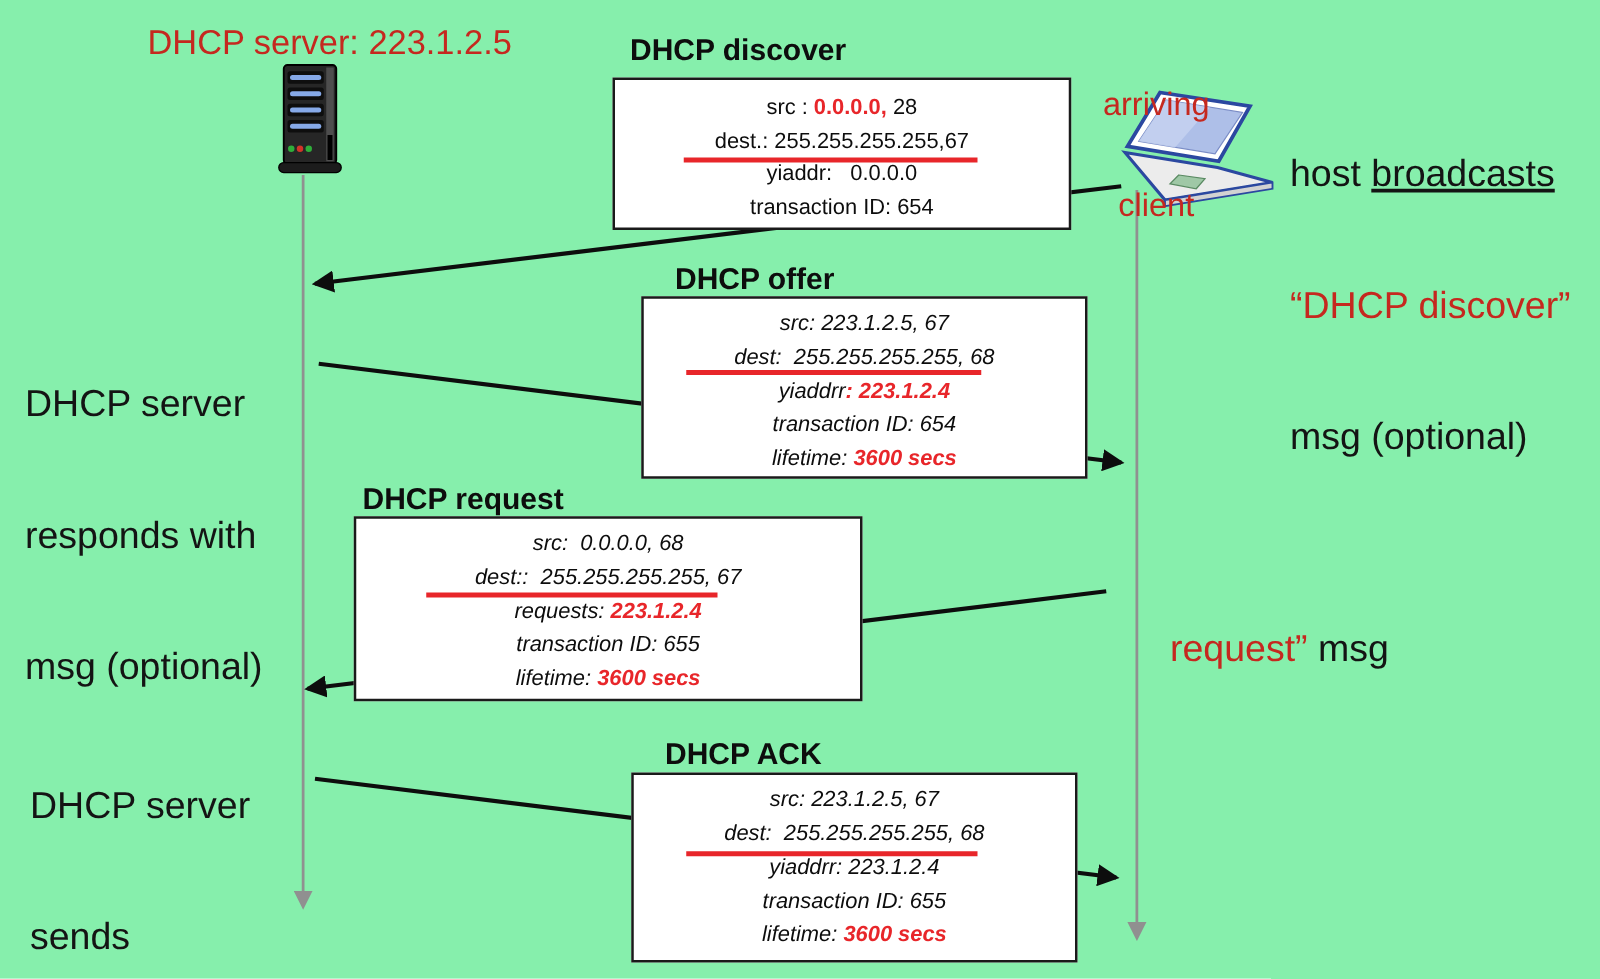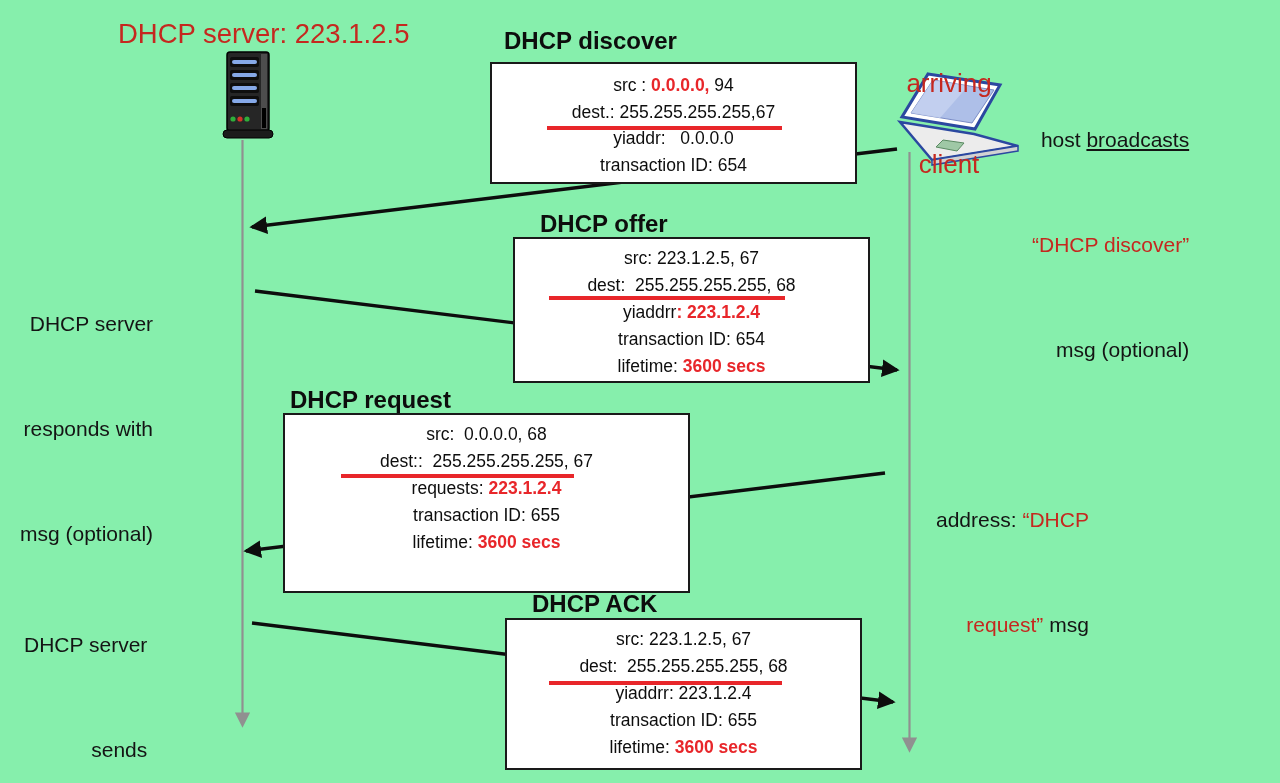--- a/index.html
+++ b/index.html
@@ -10,27 +10,27 @@
   .layer-arrows{position:absolute;left:0;top:0;z-index:1;}
   .lifeline{stroke:var(--line-gray,#909090);stroke-width:2.2;}
   .msgline{stroke:#0d0d0d;stroke-width:3.4;}
 
   .msg-box{
     position:absolute;background:#ffffff;border:2px solid #1a1a1a;
     text-align:center;font-size:17.5px;color:#0d0d0d;z-index:2;box-sizing:border-box;
   }
   .msg-box .ln{white-space:pre;}
   .b1 .ln{line-height:26.5px;} .b1{padding-top:8px;}
-  .b5 .ln{line-height:27px;}  .b5{padding-top:6px;}
+  .b5 .ln{line-height:27px;}  .b5{padding-top:6px;font-style:italic;}
   .em{color:var(--val-red,#e8262a);font-weight:bold;}
   .dest-underline{position:absolute;height:4px;background:var(--val-red,#e8262a);z-index:3;}
 
   .msg-title{position:absolute;font-weight:bold;font-size:24px;color:#0d0d0d;z-index:2;white-space:pre;}
 
-  .note{position:absolute;font-size:21px;line-height:35px;color:#141414;z-index:3;white-space:pre;text-align:right;}
+  .note{position:absolute;font-size:30px;line-height:35px;color:#141414;z-index:3;white-space:pre;}
   .red{color:var(--ann-red,#c5281f);}
   .u{text-decoration:underline;}
   .header{position:absolute;font-size:27.5px;color:var(--ann-red,#c5281f);z-index:3;white-space:pre;}
   .client-label{text-align:center;line-height:27px;font-size:26px;}
   .icon{position:absolute;z-index:3;}
 </style>
 </head>
 <body>
 
 <div class="stage">
@@ -75,46 +75,46 @@
   <svg class="icon" style="left:890px;top:72px;" width="132" height="96" viewBox="0 0 132 96">
     <polygon points="38,2 110,13 85,57 12,45" fill="#ffffff" stroke="#2b48a0" stroke-width="3"></polygon>
     <polygon points="43,8 104,18 82,51 21,41" fill="#aebfe8" stroke="#7a8cc6" stroke-width="1"></polygon>
     <path d="M43,8 L78,14 L50,46 L21,41 Z" fill="#c7d3f0" opacity="0.8"></path>
     <polygon points="10,50 84,62 128,74 42,88" fill="#ececec" stroke="#2b48a0" stroke-width="2.5"></polygon>
     <polygon points="53,68 74,71 67,79 46,75" fill="#9fc8a6" stroke="#5a8a62" stroke-width="1"></polygon>
     <polygon points="42,88 128,74 128,79 42,93" fill="#d2d2d2" stroke="#2b48a0" stroke-width="1.5"></polygon>
   </svg>
 
   <div class="header" style="left:118px;top:18px;">DHCP server: 223.1.2.5</div>
-  <div class="header client-label" style="left:858px;top:16px;width:134px;padding-left:24px;">
+  <div class="header client-label" style="left:858px;top:16px;width:134px;">
     <div>arriving</div>
     <div>client</div>
   </div>
 
   <div class="msg-title" style="left:504px;top:27px;">DHCP discover</div>
   <div class="msg-box b1" style="left:490px;top:62px;width:367px;height:122px;">
-    <div class="ln"><span>src : </span><span class="em">0.0.0.0,</span><span> 94</span></div>
+    <div class="ln"><span>src : </span><span class="em">0.0.0.0,</span><span> 28</span></div>
     <div class="ln"><span>dest.: 255.255.255.255,67</span><span class="em"></span><span></span></div>
     <div class="ln"><span>yiaddr:   0.0.0.0</span><span class="em"></span><span></span></div>
     <div class="ln"><span>transaction ID: 654</span><span class="em"></span><span></span></div>
     <div class="dest-underline" style="left:55px;top:62px;width:235px;"></div>
   </div>
 
   <div class="msg-title" style="left:540px;top:210px;">DHCP offer</div>
   <div class="msg-box b5" style="left:513px;top:237px;width:357px;height:146px;">
     <div class="ln"><span>src: 223.1.2.5, 67</span><span class="em"></span><span></span></div>
     <div class="ln"><span>dest:  255.255.255.255, 68</span><span class="em"></span><span></span></div>
     <div class="ln"><span>yiaddrr</span><span class="em">: 223.1.2.4</span><span></span></div>
     <div class="ln"><span>transaction ID: 654</span><span class="em"></span><span></span></div>
     <div class="ln"><span>lifetime: </span><span class="em">3600 secs</span><span></span></div>
     <div class="dest-underline" style="left:34px;top:57px;width:236px;"></div>
   </div>
 
   <div class="msg-title" style="left:290px;top:386px;">DHCP request</div>
-  <div class="msg-box b5" style="left:283px;top:413px;width:407px;height:180px;">
+  <div class="msg-box b5" style="left:283px;top:413px;width:407px;height:148px;">
     <div class="ln"><span>src:  0.0.0.0, 68</span><span class="em"></span><span></span></div>
     <div class="ln"><span>dest::  255.255.255.255, 67</span><span class="em"></span><span></span></div>
     <div class="ln"><span>requests: </span><span class="em">223.1.2.4</span><span></span></div>
     <div class="ln"><span>transaction ID: 655</span><span class="em"></span><span></span></div>
     <div class="ln"><span>lifetime: </span><span class="em">3600 secs</span><span></span></div>
     <div class="dest-underline" style="left:56px;top:59px;width:233px;"></div>
   </div>
 
   <div class="msg-title" style="left:532px;top:590px;">DHCP ACK</div>
   <div class="msg-box b5" style="left:505px;top:618px;width:357px;height:152px;">
@@ -132,21 +132,20 @@
     <div>msg (optional)</div>
   </div>
 
   <div class="note" style="left:20px;top:236px;">
     <div>DHCP server</div>
     <div>responds with</div>
     <div>msg (optional)</div>
   </div>
 
   <div class="note" style="left:936px;top:432px;">
-    <div><span>address: </span><span class="red">“DHCP</span></div>
     <div><span class="red">request”</span><span> msg</span></div>
   </div>
 
   <div class="note" style="left:24px;top:557px;">
     <div>DHCP server</div>
     <div>sends</div>
     
     
     
   </div>

